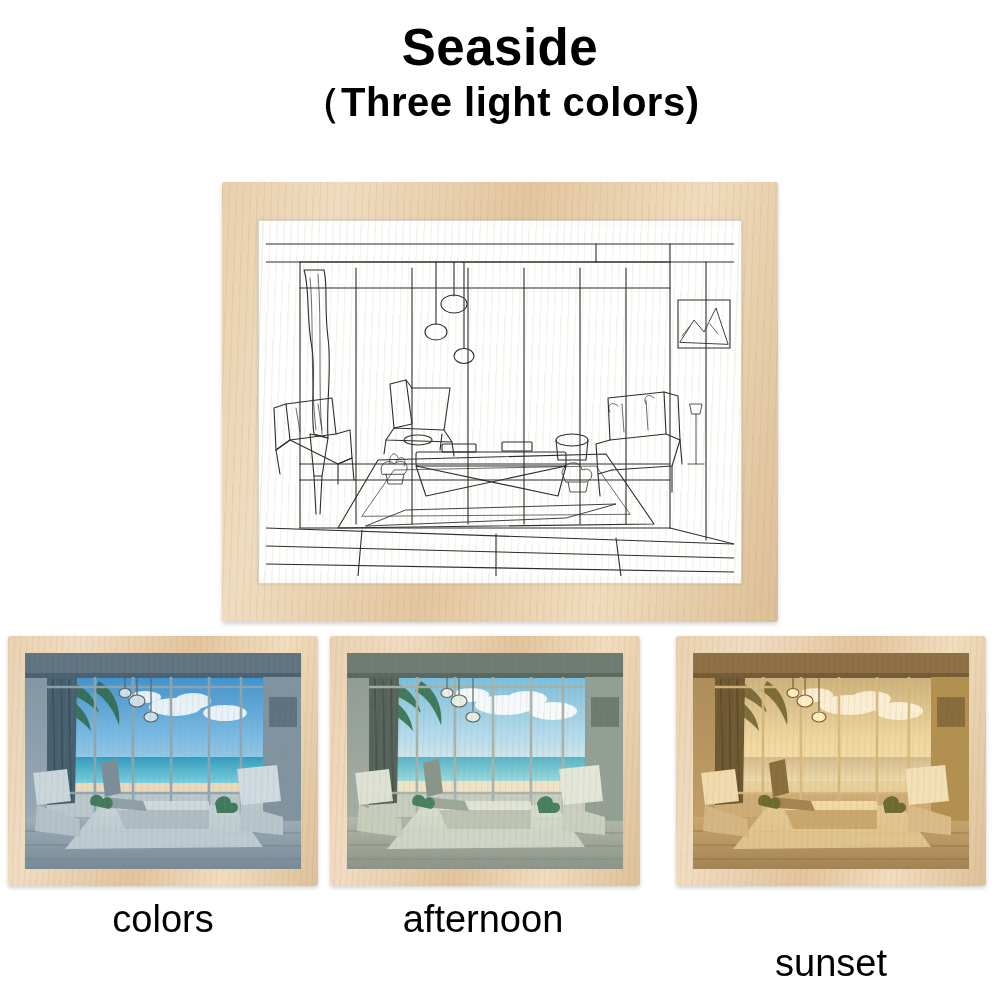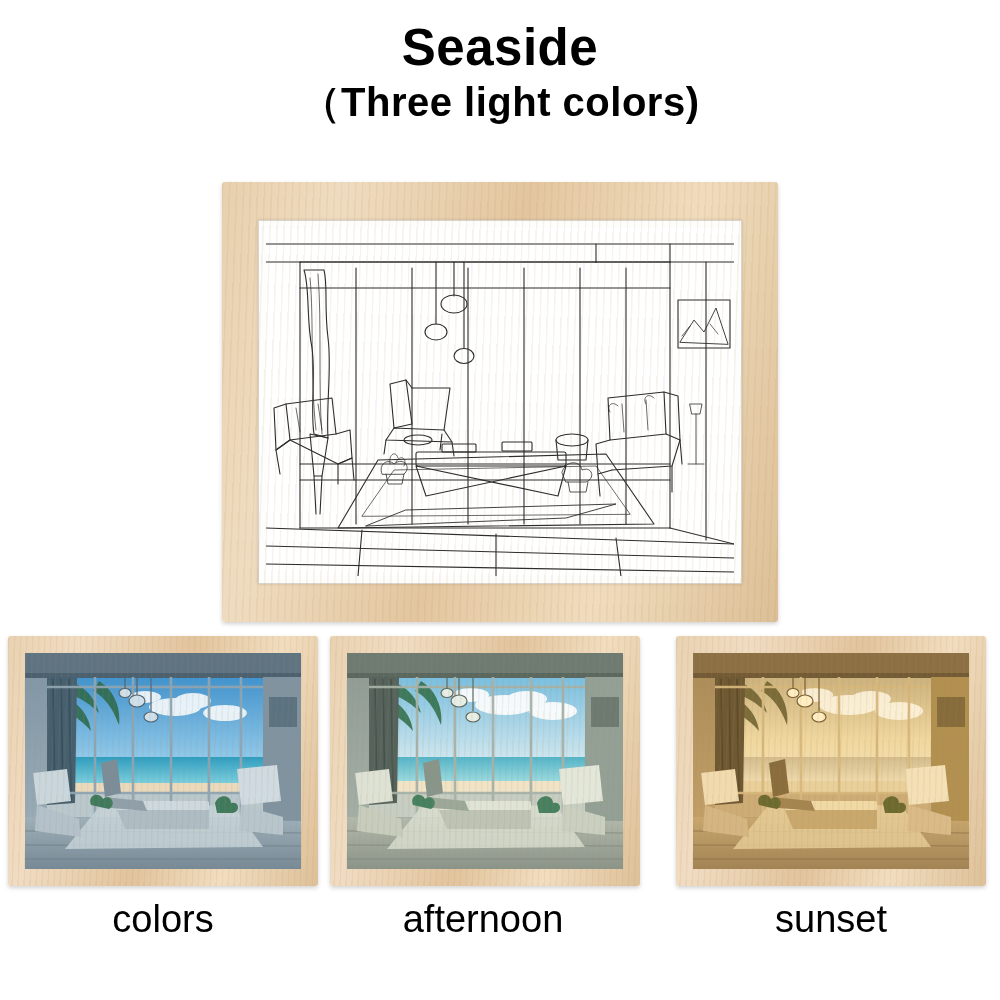--- a/index.html
+++ b/index.html
@@ -122,21 +122,21 @@
     position: absolute;
     top: 896px;
     font-size: 38px;
     color: #000;
     text-align: center;
     line-height: 46px;
     font-family: "Liberation Sans", sans-serif;
   }
   #caption-morning { left: 8px; width: 310px; }
   #caption-afternoon { left: 328px; width: 310px; }
-  #caption-sunset { left: 676px; width: 310px; }
+  #caption-sunset { left: 676px; width: 310px; margin-top: 44px; }
 
   svg { display: block; }
 </style>
 </head>
 <body>
 
 <div class="title-block">
   <div class="title-line1">Seaside</div>
   <div class="title-line2">（Three light colors)</div>
 </div>

